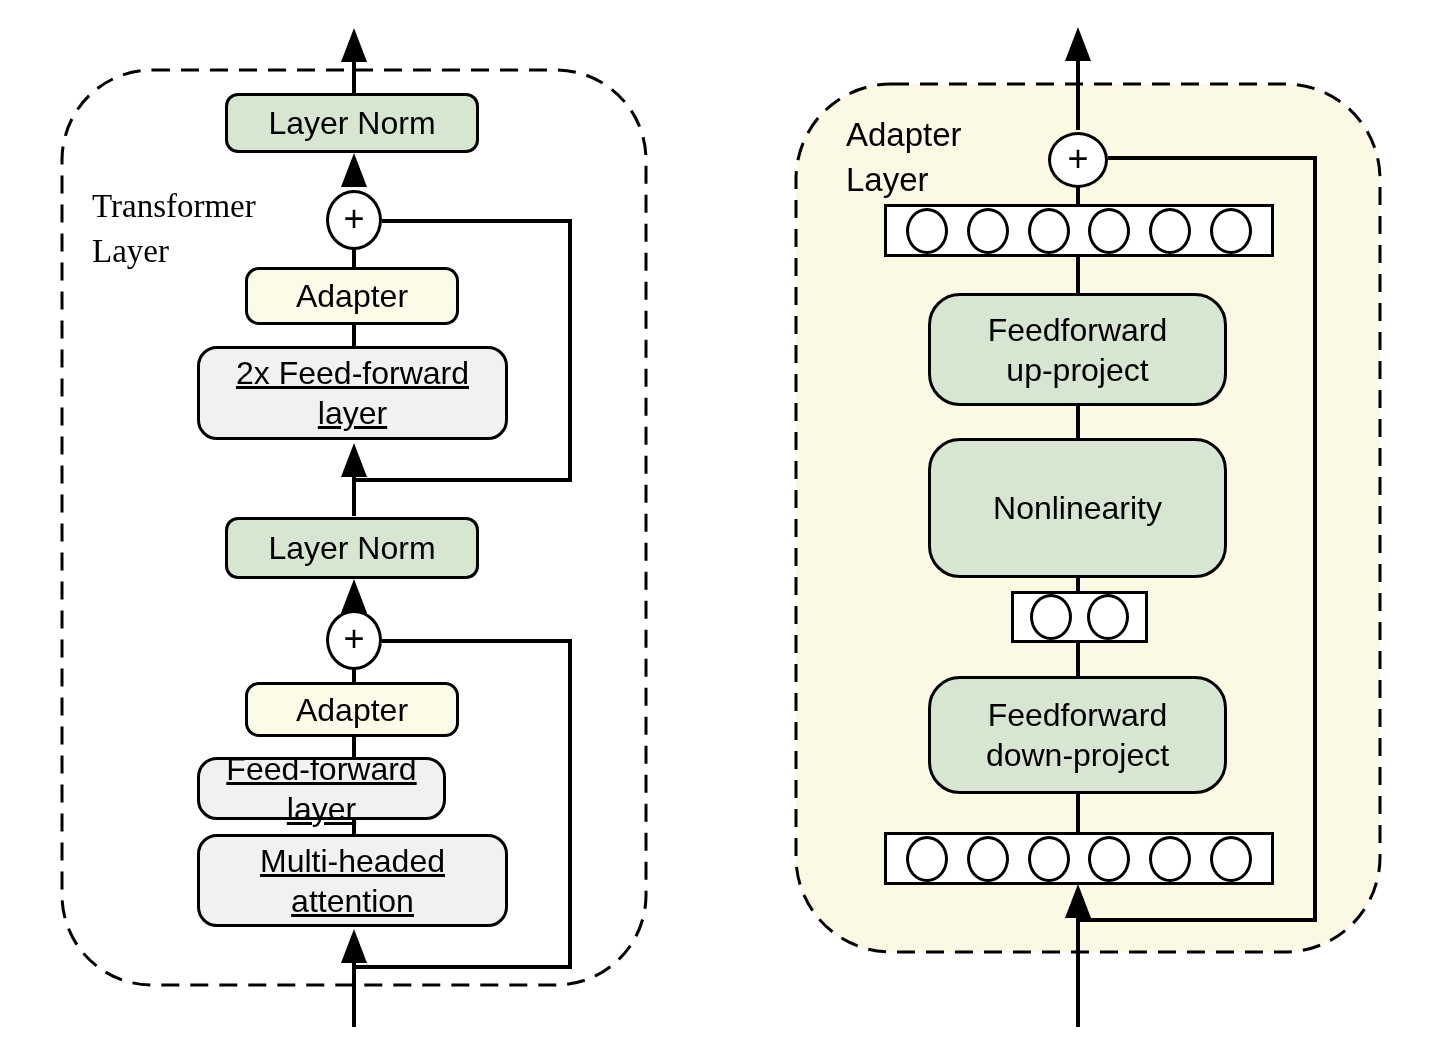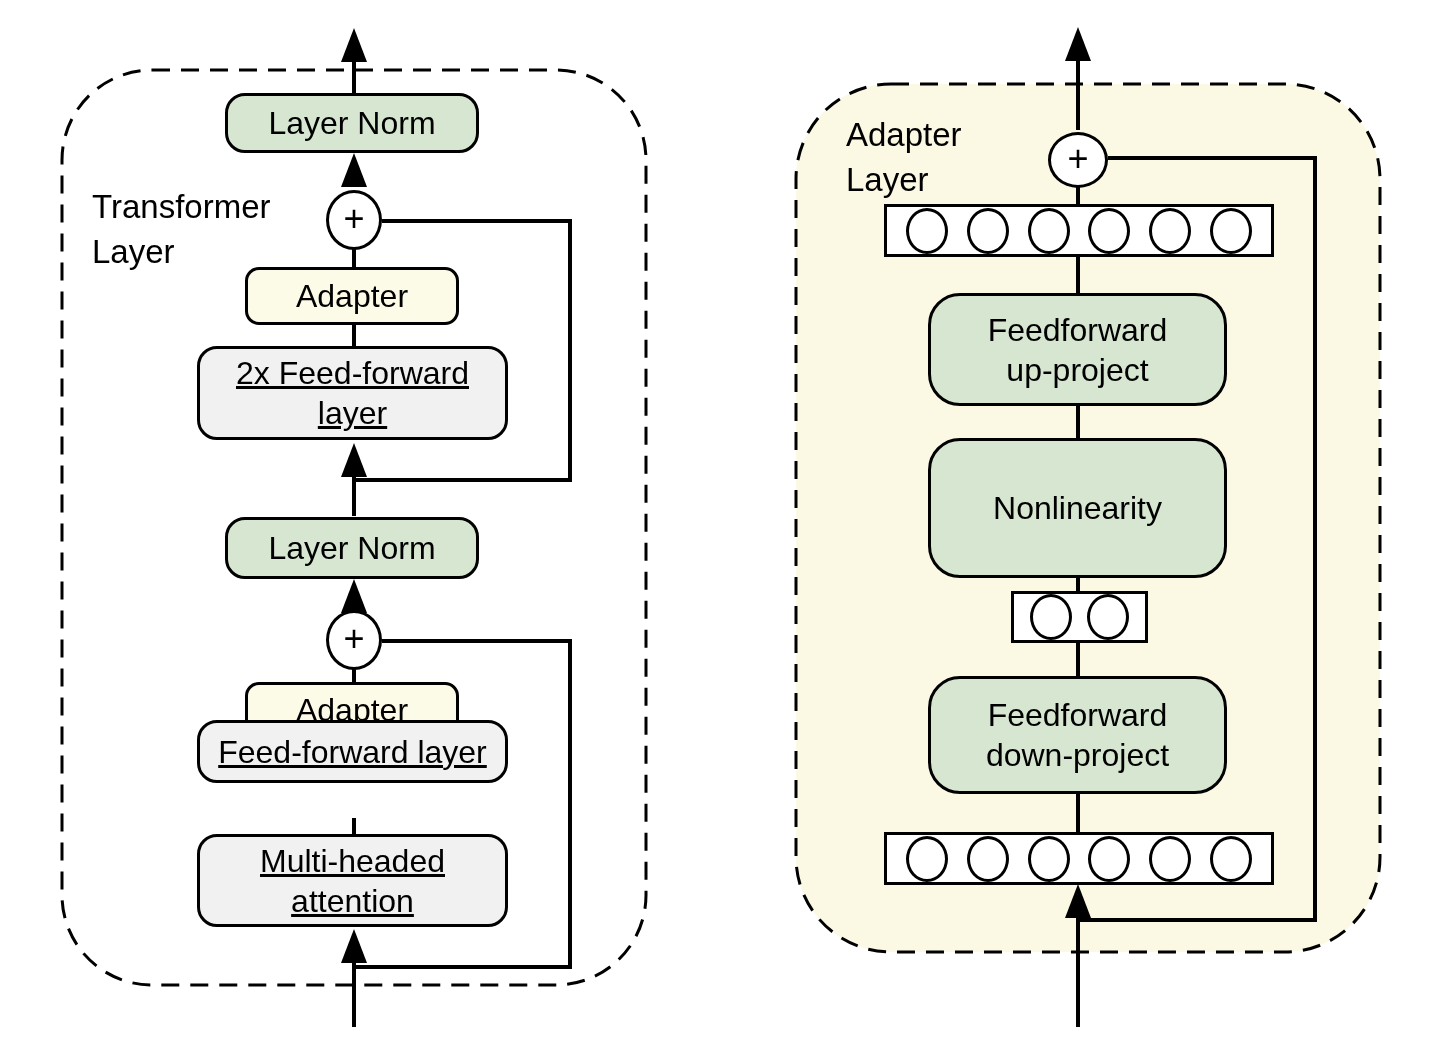--- a/index.html
+++ b/index.html
@@ -23,21 +23,21 @@
     box-sizing: border-box;
     border: 3px solid var(--stroke, #000);
     display: flex;
     align-items: center;
     justify-content: center;
     text-align: center;
     font-size: 32px;
     line-height: 40px;
     white-space: pre-line;
   }
-  .green    { background: var(--green-fill, #d7e6d0); border-radius: 20px; text-align: right; }
+  .green    { background: var(--green-fill, #d7e6d0); border-radius: 13px; text-align: right; }
   .greenbig { background: var(--green-fill, #d7e6d0); border-radius: 32px; }
   .yellow   { background: var(--yellow-fill, #fcfbe7); border-radius: 14px; }
   .gray     { background: var(--gray-fill, #f1f1f1); border-radius: 20px; text-decoration: underline; }
 
   .plus {
     position: absolute;
     box-sizing: border-box;
     border: 3px solid var(--stroke, #000);
     border-radius: 50%;
     background: #ffffff;
@@ -112,39 +112,39 @@
     <line class="wire" x1="1078" y1="255" x2="1078" y2="295"></line>
     <line class="wire" x1="1078" y1="404" x2="1078" y2="440"></line>
     <line class="wire" x1="1078" y1="553" x2="1078" y2="593"></line>
     <line class="wire" x1="1078" y1="641" x2="1078" y2="678"></line>
     <line class="wire" x1="1078" y1="792" x2="1078" y2="834"></line>
 
     <line class="wire" x1="1078" y1="1027" x2="1078" y2="910"></line>
     <polygon class="ahead" points="1078,884 1065,918 1091,918"></polygon>
   </svg>
 
-  <div class="flabel" style="left:92px; top:184px;">Transformer
+  <div class="flabel" style="left:92px; top:184px;font-family:Liberation Serif, serif;">Transformer
 Layer</div>
 
   <div class="node green" style="left:225px; top:93px; width:254px; height:60px;">Layer Norm</div>
 
   <div class="plus" style="left:326px; top:190px; width:56px; height:60px;">+</div>
 
   <div class="node yellow" style="left:245px; top:267px; width:214px; height:58px;">Adapter</div>
 
   <div class="node gray" style="left:197px; top:346px; width:311px; height:94px;">2x Feed-forward
 layer</div>
 
   <div class="node green" style="left:225px; top:517px; width:254px; height:62px;">Layer Norm</div>
 
   <div class="plus" style="left:326px; top:610px; width:56px; height:60px;">+</div>
 
   <div class="node yellow" style="left:245px; top:682px; width:214px; height:55px;">Adapter</div>
 
-  <div class="node gray" style="left:197px; top:720px; width:311px; height:63px;">Feed-forward layer</div>
+  <div class="node gray" style="left:197px; top:757px; width:249px; height:63px;">Feed-forward layer</div>
 
   <div class="node gray" style="left:197px; top:834px; width:311px; height:93px;">Multi-headed
 attention</div>
 
   <div class="flabel" style="left:846px; top:112px;">Adapter
 Layer</div>
 
   <div class="plus" style="left:1048px; top:132px; width:60px; height:56px;">+</div>
 
   <div class="feat-row" style="left:884px; top:204px; width:390px; height:53px;">

